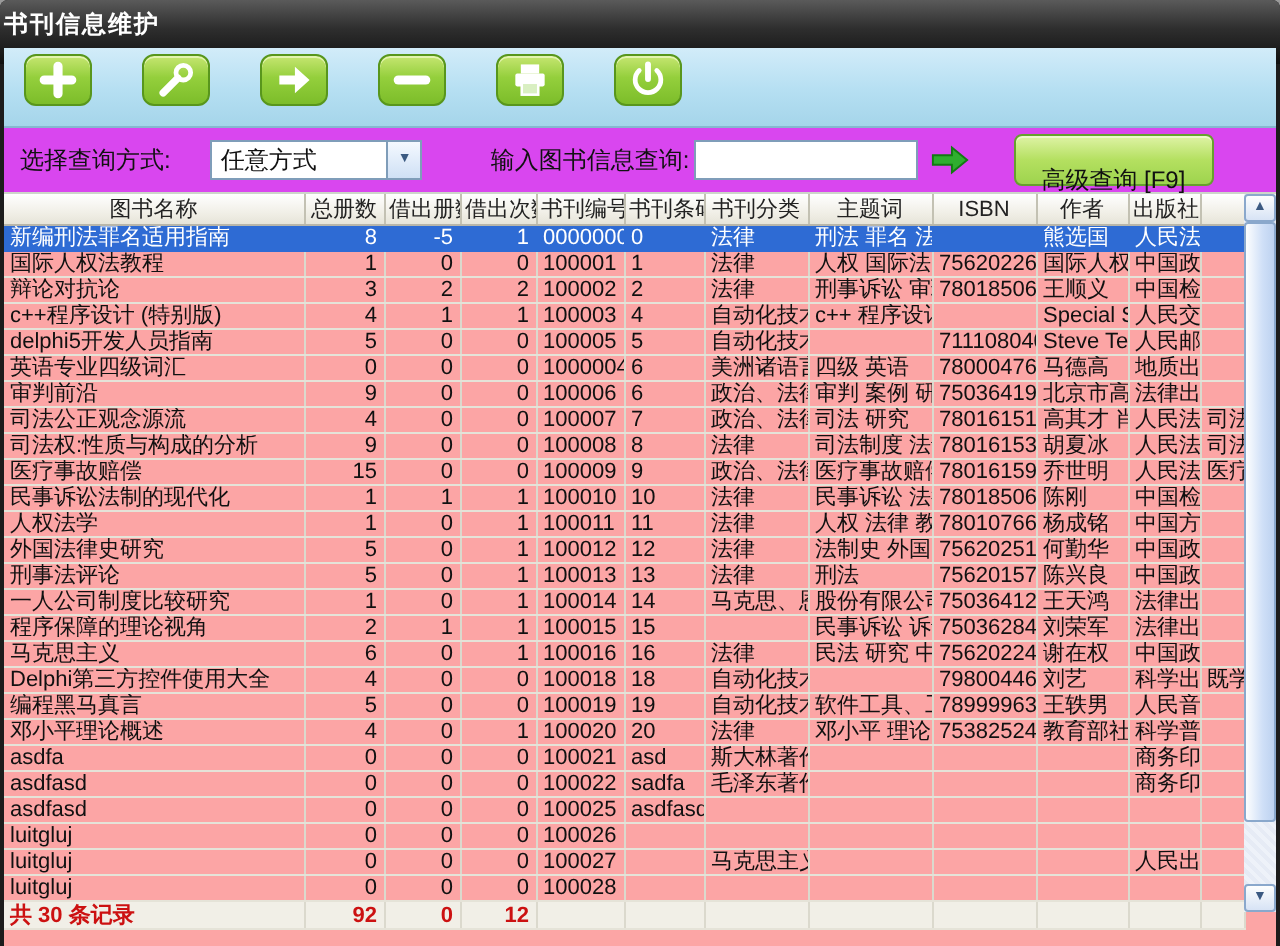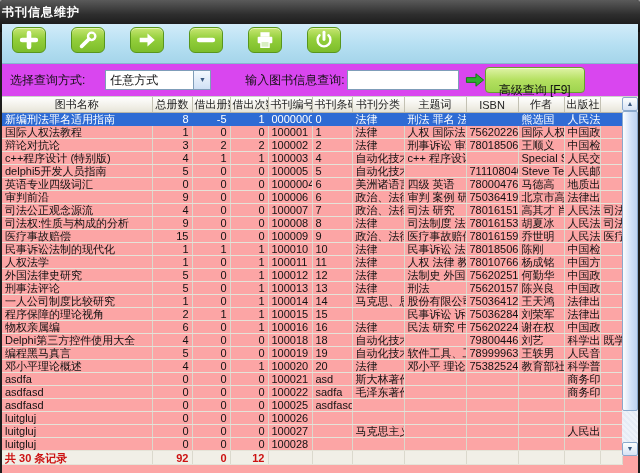--- a/index.html
+++ b/index.html
@@ -13,21 +13,21 @@
   .tbtn .tlabel{font-size:12px;color:#111;margin-top:14px;line-height:12px;}
   
   .querybar{position:absolute;left:2px;top:64px;width:636px;height:33px;background:#d946ef;border-bottom:1px solid #cdd6c9;display:flex;align-items:center;box-sizing:border-box;font-size:12px;color:#111;}
   .qlabel1{margin-left:8px;}
   .combo{width:106px;height:20px;background:#fff;border:1px solid #7f9db9;margin-left:20px;position:relative;box-sizing:border-box;}
   .combo .cval{font-size:12px;line-height:18px;padding-left:4px;}
   .combo .cbtn{position:absolute;right:0;top:0;width:16px;height:18px;background:linear-gradient(180deg,#f4f9ff 0%,#cfe0f5 100%);border-left:1px solid #7f9db9;text-align:center;font-size:7px;line-height:18px;color:#3b5a82;}
   .qlabel2{margin-left:34px;}
   .qinput{width:112px;height:20px;border:1px solid #7f9db9;background:#fff;margin-left:2px;box-sizing:border-box;font-size:12px;padding:0 3px;outline:none;font-family:inherit;}
   .goarrow{margin-left:6px;display:flex;align-items:center;}
-  .advbtn{height:22px;padding:12px 13px;background:linear-gradient(180deg,#dff3a6 0%,#b4e060 50%,#9ed44e 100%);border:1px solid #66a12e;border-radius:4px;font-size:12px;color:#111;line-height:20px;box-shadow:inset 0 1px 0 #eef9cc;}
+  .advbtn{margin-left:22px;height:22px;padding:12px 13px;background:linear-gradient(180deg,#dff3a6 0%,#b4e060 50%,#9ed44e 100%);border:1px solid #66a12e;border-radius:4px;font-size:12px;color:#111;line-height:20px;box-shadow:inset 0 1px 0 #eef9cc;}
   
   .gridwrap{position:absolute;left:2px;top:97px;width:636px;height:428px;background:#fca5a5;}
   table.grid{border-collapse:collapse;table-layout:fixed;width:620px;position:absolute;left:0;top:0;}
   table.grid th{height:14px;background:linear-gradient(180deg,#ffffff 0%,#efede4 70%,#e6e4d9 100%);border-right:1px solid #c3c1b3;border-bottom:1px solid #b8b6aa;font-size:11px;font-weight:normal;color:#222;padding:0 2px;overflow:hidden;white-space:nowrap;}
   table.grid td{height:12.7px;font-size:11px;line-height:12px;color:#111;padding:0 3px;border-right:1px solid #dbd9cd;border-bottom:1px solid #e5e3d8;overflow:hidden;white-space:nowrap;box-sizing:border-box;}
   table.grid tr.sel td{background:#2e6bd4;color:#fff;border-right-color:#2e6bd4;border-bottom-color:#2e6bd4;}
   table.grid td.num{text-align:right;}
   table.grid tr.summary td{background:#f1efe7;color:#cc1111;font-weight:bold;border-top:1px solid #b8b6aa;height:14px;}
   
   .vscroll{position:absolute;right:0;top:0;width:16px;height:359px;background:#eef2f9;background-image:repeating-linear-gradient(45deg,#eef2f9 0 2px,#e6ebf5 2px 4px);}
@@ -371,21 +371,21 @@
             <td>100015</td>
             <td>15</td>
             <td></td>
             <td>民事诉讼 诉讼</td>
             <td>7503628480</td>
             <td>刘荣军</td>
             <td>法律出版社</td>
             <td></td>
           </tr>
           <tr>
-            <td>物权亲属编</td>
+            <td>马克思主义</td>
             <td class="num">6</td>
             <td class="num">0</td>
             <td class="num">1</td>
             <td>100016</td>
             <td>16</td>
             <td>法律</td>
             <td>民法 研究 中国</td>
             <td>7562022410</td>
             <td>谢在权</td>
             <td>中国政法大学</td>

